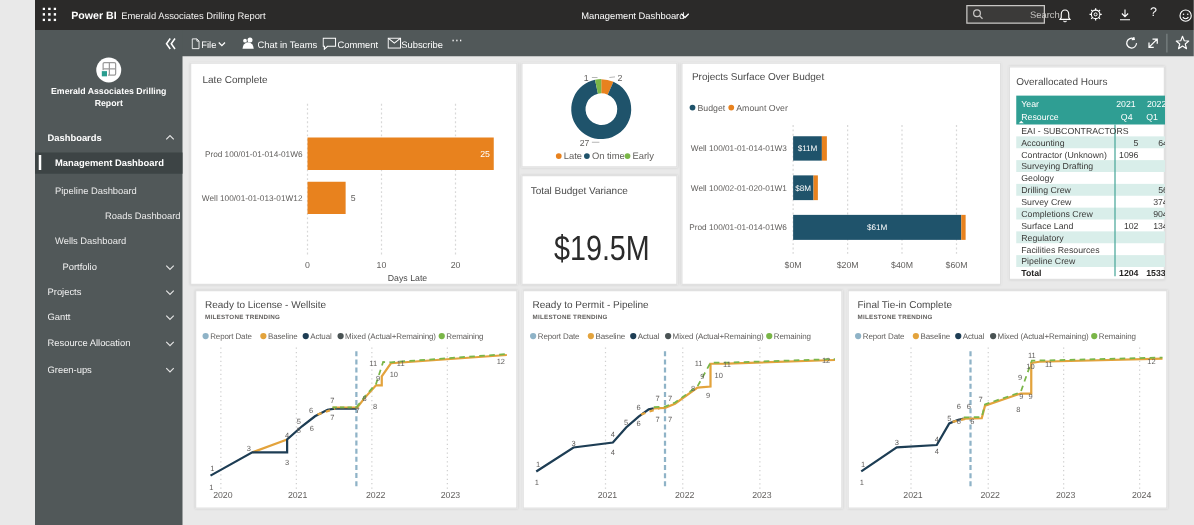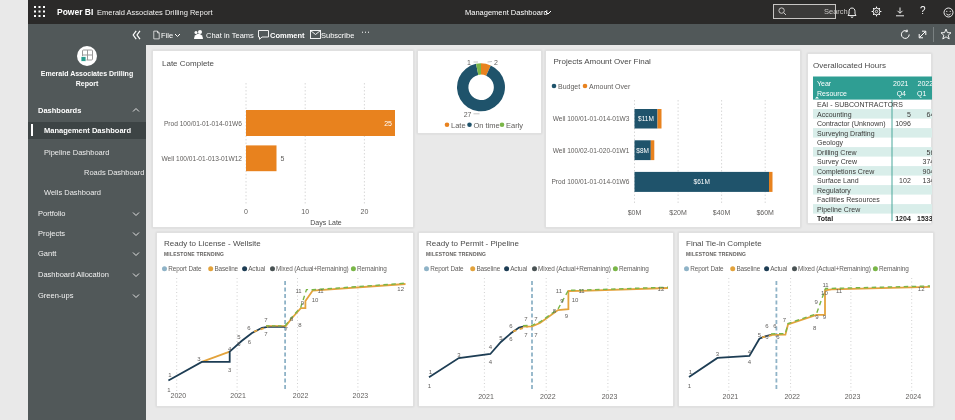--- a/index.html
+++ b/index.html
@@ -88,21 +88,21 @@
     </svg>
   <svg class="abs" style="left:165px;top:29px;" width="11" height="11" viewBox="0 0 11 11">
       <circle cx="7" cy="3" r="2" fill="#fff"></circle>
       <circle cx="3" cy="3.5" r="1.5" fill="#fff"></circle>
       <path d="M1 10 a3.5 4 0 0 1 9 0 Z" fill="#fff"></path>
     </svg>
   <div class="abs" style="left:178px;top:30.5px;font-size:7.5px;color:#fff;">Chat in Teams</div>
   <svg class="abs" style="left:230px;top:30px;" width="11" height="10" viewBox="0 0 11 10">
       <path d="M0.5 0.5 L10.5 0.5 L10.5 7 L4 7 L1.5 9.3 L1.5 7 L0.5 7 Z" stroke="#fff" fill="none" stroke-width="0.9"></path>
     </svg>
-  <div class="abs" style="left:242px;top:30.5px;font-size:7.5px;color:#fff;font-weight:bold;">Comment</div>
+  <div class="abs" style="left:242px;top:30.5px;font-size:7.5px;color:#fff;">Comment</div>
   <svg class="abs" style="left:282px;top:30px;" width="11" height="9" viewBox="0 0 11 9">
       <rect x="0.5" y="0.5" width="10" height="8" stroke="#fff" fill="none" stroke-width="0.9"></rect>
       <path d="M0.5 0.5 L5.5 4.5 L10.5 0.5" stroke="#fff" fill="none" stroke-width="0.9"></path>
     </svg>
   <div class="abs" style="left:293px;top:30.5px;font-size:7.5px;color:#fff;">Subscribe</div>
   <div class="abs" style="left:333px;top:27px;font-size:9px;color:#fff;letter-spacing:1px;">⋯</div>
 
   <svg class="abs" style="left:872px;top:29px;" width="11" height="11" viewBox="0 0 11 11">
       <path d="M9.2 5.5 a3.9 3.9 0 1 1 -2 -3.4" stroke="#fff" fill="none" stroke-width="1"></path>
       <path d="M7 0.6 L7.4 2.6 L5.4 2.7" stroke="#fff" fill="none" stroke-width="1"></path>
@@ -139,24 +139,24 @@
   <div class="abs" style="left:10px;top:106px;font-size:7.5px;font-weight:bold;color:#fff;text-align:center;">Dashboards</div>
   <svg class="abs" style="left:104px;top:107px;" width="8" height="6" viewBox="0 0 8 6">
       <path d="M1 4.5 L4 1.5 L7 4.5" stroke="#e1e1e1" stroke-width="1" fill="none"></path>
     </svg>
   <div class="abs" style="left:0;top:121.5px;width:118px;height:17px;background:#3d4445;"></div>
   <div class="abs" style="left:2.5px;top:124px;width:2px;height:12px;background:#fff;"></div>
   <div class="abs" style="left:16px;top:126px;font-size:7.5px;font-weight:bold;color:#fff;">Management Dashboard</div>
   <div class="abs" style="left:16px;top:148px;font-size:7.5px;color:#ececec;">Pipeline Dashboard</div>
   <div class="abs" style="left:16px;top:167.5px;font-size:7.5px;color:#ececec;padding-left:40px;">Roads Dashboard</div>
   <div class="abs" style="left:16px;top:187.5px;font-size:7.5px;color:#ececec;">Wells Dashboard</div>
-  <div class="abs" style="left:10px;top:209px;font-size:7.5px;color:#f2f2f2;">Portfolio</div>
+  <div class="abs" style="left:22px;top:209px;font-size:7.5px;color:#f2f2f2;">Portfolio</div>
   <div class="abs" style="left:10px;top:229px;font-size:7.5px;color:#f2f2f2;">Projects</div>
   <div class="abs" style="left:10px;top:249px;font-size:7.5px;color:#f2f2f2;">Gantt</div>
-  <div class="abs" style="left:10px;top:269.5px;font-size:7.5px;color:#f2f2f2;">Dashboard Allocation</div>
+  <div class="abs" style="left:10px;top:269.5px;font-size:7.5px;color:#f2f2f2;">Resource Allocation</div>
   <div class="abs" style="left:10px;top:291px;font-size:7.5px;color:#f2f2f2;">Green-ups</div>
   <svg class="abs" style="left:104px;top:211px;" width="8" height="6" viewBox="0 0 8 6">
       <path d="M1 1.5 L4 4.5 L7 1.5" stroke="#e1e1e1" stroke-width="1" fill="none"></path>
     </svg>
   <svg class="abs" style="left:104px;top:231px;" width="8" height="6" viewBox="0 0 8 6">
       <path d="M1 1.5 L4 4.5 L7 1.5" stroke="#e1e1e1" stroke-width="1" fill="none"></path>
     </svg>
   <svg class="abs" style="left:104px;top:251px;" width="8" height="6" viewBox="0 0 8 6">
       <path d="M1 1.5 L4 4.5 L7 1.5" stroke="#e1e1e1" stroke-width="1" fill="none"></path>
     </svg>
@@ -203,23 +203,27 @@
       <line x1="56.5" y1="63.8" x2="62.5" y2="63.8" stroke="#b5b5b5" stroke-width="0.8"></line>
       <circle cx="30" cy="74.8" r="2.3" fill="#e8821e"></circle>
       <text x="34" y="77.5" font-size="7.5" fill="#605e5c">Late</text>
       <circle cx="52.5" cy="74.8" r="2.3" fill="#1f536b"></circle>
       <text x="56.5" y="77.5" font-size="7.5" fill="#605e5c">On time</text>
       <circle cx="85" cy="74.8" r="2.3" fill="#7ab648"></circle>
       <text x="89" y="77.5" font-size="7.5" fill="#605e5c">Early</text>
     </svg>
   </div>
 
+  <div class="card" style="left:389px;top:139.5px;width:125px;height:88px;">
+    <div class="ctitle" style="left:7.5px;top:8px;">Total Budget Variance</div>
+    <div style="position:absolute;left:2px;top:43px;width:125px;text-align:center;font-size:28px;color:#2b2b2b;transform:scaleX(0.82);">$19.5M</div>
+  </div>
 
   <div class="card" style="left:517px;top:50px;width:256px;height:177.5px;">
-    <div class="ctitle" style="left:8.5px;top:7px;">Projects Amount Over Final</div>
+    <div class="ctitle" style="left:8.5px;top:7px;">Projects Surface Over Budget</div>
     <svg width="256" height="177.5" viewBox="0 0 256 177.5" style="position:absolute;left:0;top:0;">
       <circle cx="9" cy="36" r="2.3" fill="#1f536b"></circle>
       <text x="13" y="38.7" font-size="7" fill="#605e5c">Budget</text>
       <circle cx="40" cy="36" r="2.3" fill="#e8821e"></circle>
       <text x="44" y="38.7" font-size="7" fill="#605e5c">Amount Over</text>
       <g stroke="#d8d8d8" stroke-width="1" stroke-dasharray="1.5 2">
         <line x1="89.5" y1="50" x2="89.5" y2="153"></line>
         <line x1="133.1" y1="50" x2="133.1" y2="153"></line>
         <line x1="176.6" y1="50" x2="176.6" y2="153"></line>
         <line x1="220.2" y1="50" x2="220.2" y2="153"></line>

